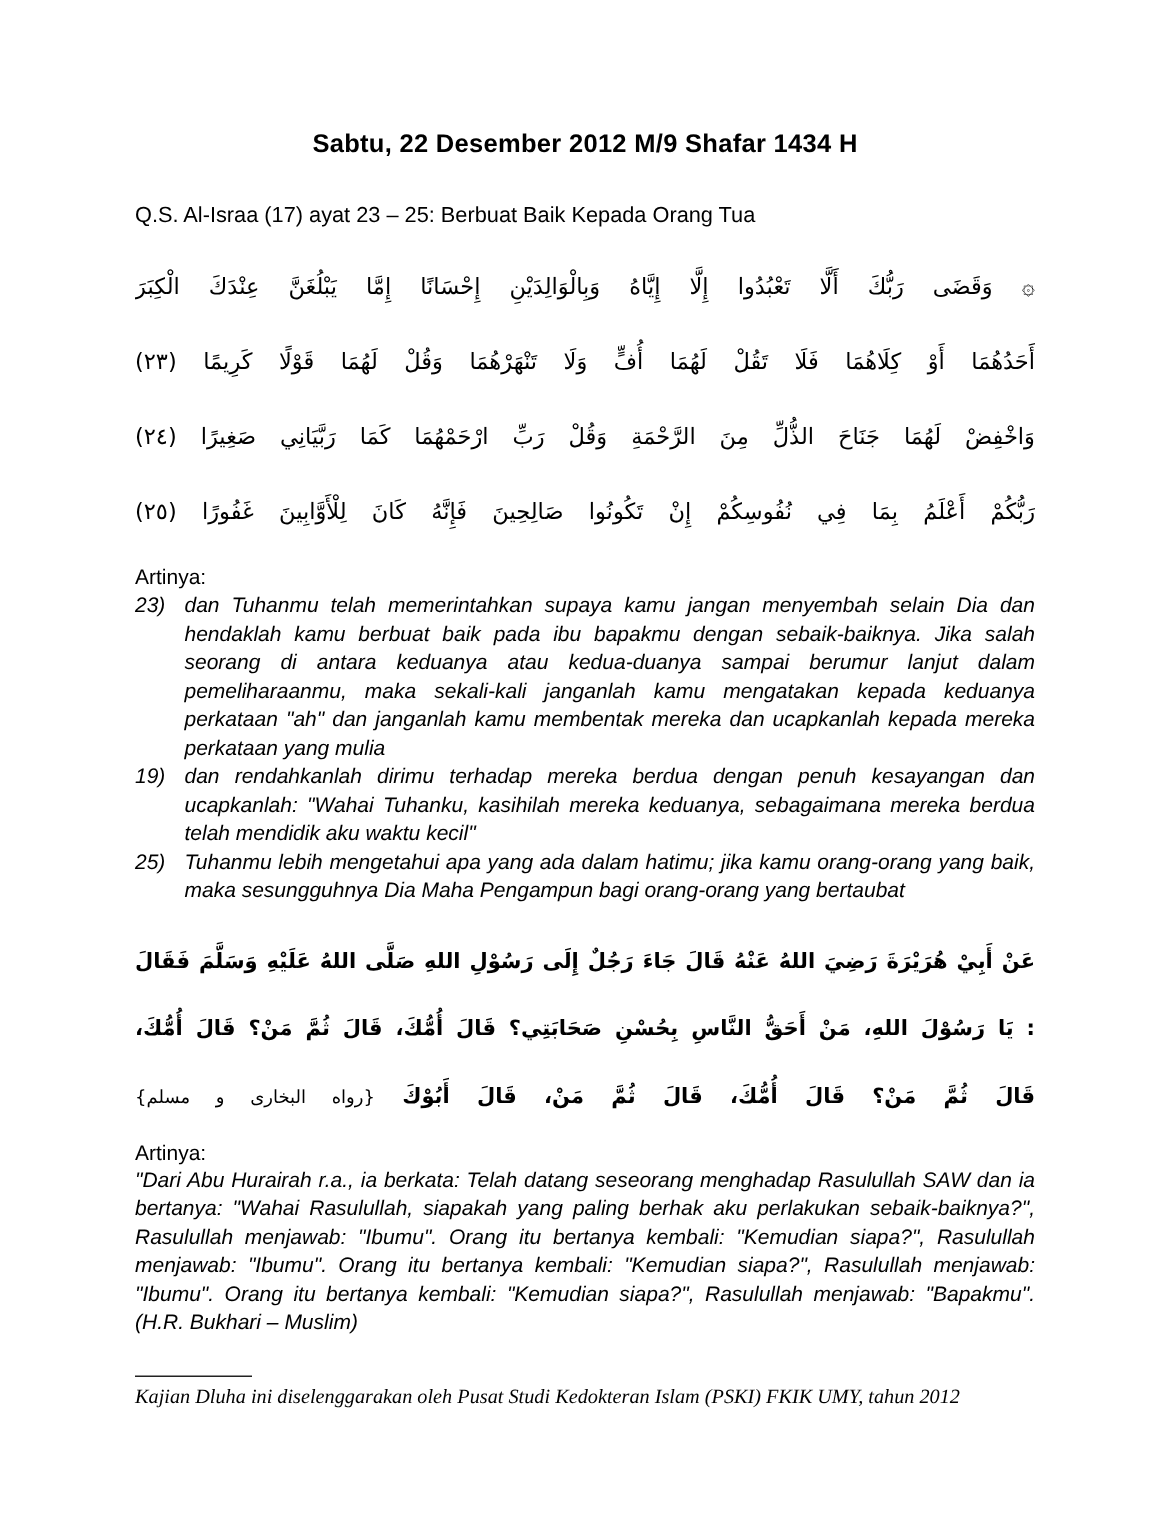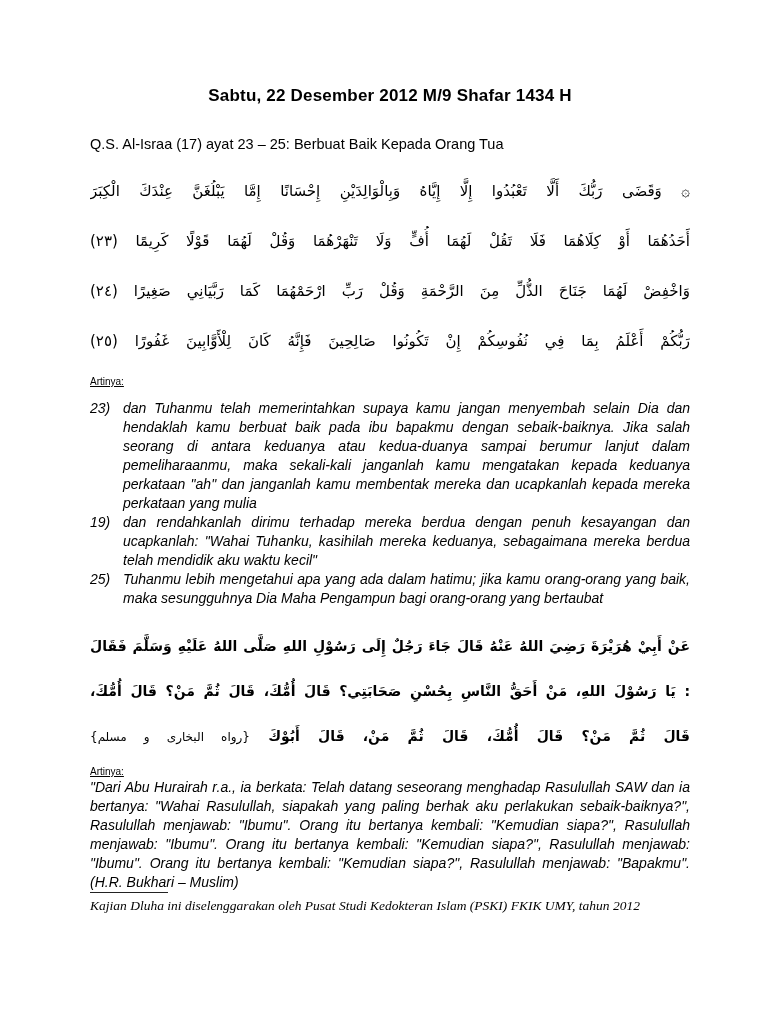--- a/index.html
+++ b/index.html
@@ -50,43 +50,42 @@
     font-weight: bold;
     font-size: 14px;
     line-height: 45px;
   }
   .hadith .attr {
     font-weight: normal;
     font-size: 12px;
   }
   
   .artinya-label {
-    font-size: 10px;
+    font-size: 14px;
     margin-top: 6px;
-    text-decoration: underline;
   }
   .t1 .artinya-label { margin-top: 10px; }
-  .vlist { margin-top: 12px; }
+  .vlist { margin-top: 2px; }
   .vitem {
     display: grid;
     grid-template-columns: 33px 1fr;
     font-style: italic;
     font-size: 14px;
     line-height: 19px;
   }
   .vnum { text-align: left; }
   .vtext { text-align: justify; }
   .hpara {
     margin: 1px 0 0 0;
     font-style: italic;
     font-size: 14px;
     line-height: 19px;
     text-align: justify;
   }
-  .footer { }
+  .footer { margin-top: 26px; }
   .footer-rule {
     width: 78px;
     height: 0;
     border-top: 1.5px solid #222222;
     margin-bottom: 5px;
   }
   .footer-note {
     font-family: "Liberation Serif", serif;
     font-style: italic;
     font-size: 13.5px;

